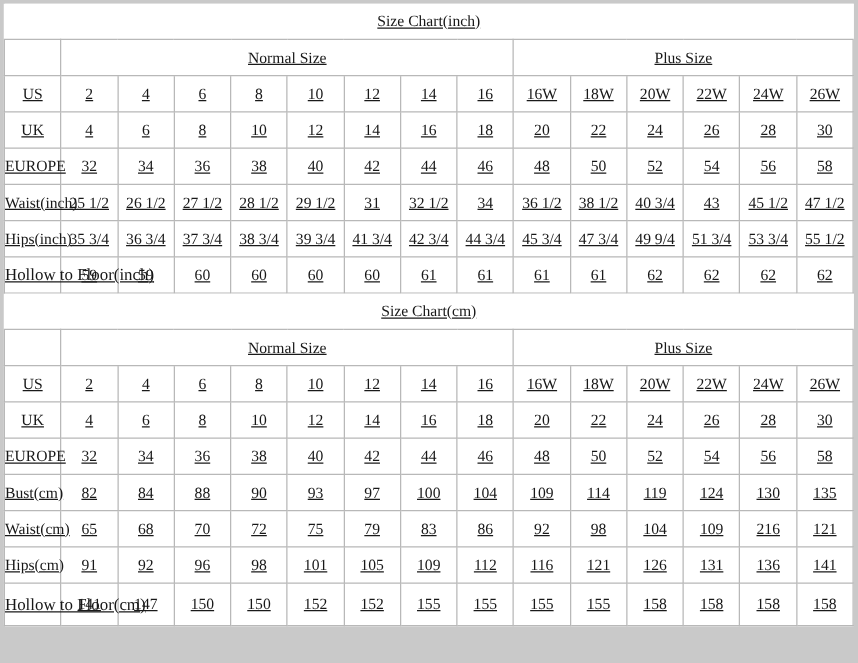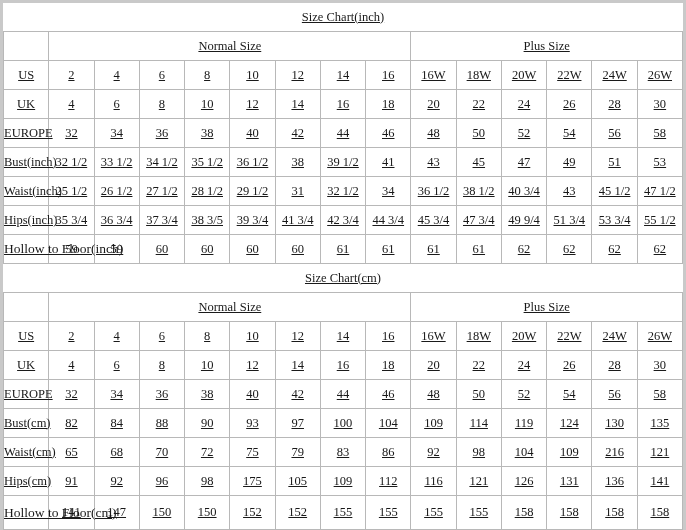--- a/index.html
+++ b/index.html
@@ -148,37 +148,20 @@
         <td class="data">44</td>
         <td class="data">46</td>
         <td class="data">48</td>
         <td class="data">50</td>
         <td class="data">52</td>
         <td class="data">54</td>
         <td class="data">56</td>
         <td class="data">58</td>
       </tr>
       <tr>
-        <td class="rowlabel">Bust(inch)</td>
-        <td class="data">32 1/2</td>
-        <td class="data">33 1/2</td>
-        <td class="data">34 1/2</td>
-        <td class="data">35 1/2</td>
-        <td class="data">36 1/2</td>
-        <td class="data">38</td>
-        <td class="data">39 1/2</td>
-        <td class="data">41</td>
-        <td class="data">43</td>
-        <td class="data">45</td>
-        <td class="data">47</td>
-        <td class="data">49</td>
-        <td class="data">51</td>
-        <td class="data">53</td>
-      </tr>
-      <tr>
         <td class="rowlabel">Waist(inch)</td>
         <td class="data">25 1/2</td>
         <td class="data">26 1/2</td>
         <td class="data">27 1/2</td>
         <td class="data">28 1/2</td>
         <td class="data">29 1/2</td>
         <td class="data">31</td>
         <td class="data">32 1/2</td>
         <td class="data">34</td>
         <td class="data">36 1/2</td>
@@ -186,21 +169,21 @@
         <td class="data">40 3/4</td>
         <td class="data">43</td>
         <td class="data">45 1/2</td>
         <td class="data">47 1/2</td>
       </tr>
       <tr>
         <td class="rowlabel">Hips(inch)</td>
         <td class="data">35 3/4</td>
         <td class="data">36 3/4</td>
         <td class="data">37 3/4</td>
-        <td class="data">38 3/5</td>
+        <td class="data">38 3/4</td>
         <td class="data">39 3/4</td>
         <td class="data">41 3/4</td>
         <td class="data">42 3/4</td>
         <td class="data">44 3/4</td>
         <td class="data">45 3/4</td>
         <td class="data">47 3/4</td>
         <td class="data">49 9/4</td>
         <td class="data">51 3/4</td>
         <td class="data">53 3/4</td>
         <td class="data">55 1/2</td>
@@ -323,21 +306,21 @@
         <td class="data">109</td>
         <td class="data">216</td>
         <td class="data">121</td>
       </tr>
       <tr>
         <td class="rowlabel">Hips(cm)</td>
         <td class="data">91</td>
         <td class="data">92</td>
         <td class="data">96</td>
         <td class="data">98</td>
-        <td class="data">175</td>
+        <td class="data">101</td>
         <td class="data">105</td>
         <td class="data">109</td>
         <td class="data">112</td>
         <td class="data">116</td>
         <td class="data">121</td>
         <td class="data">126</td>
         <td class="data">131</td>
         <td class="data">136</td>
         <td class="data">141</td>
       </tr>

